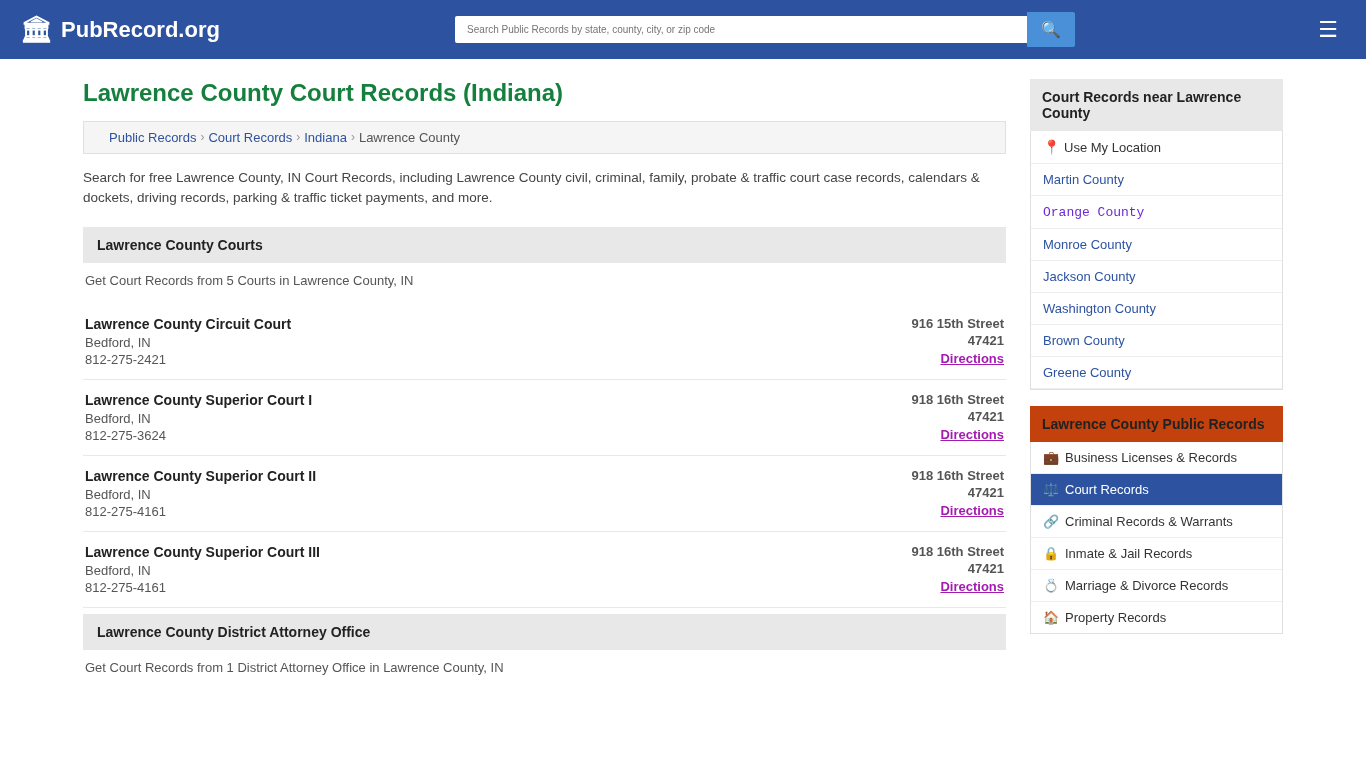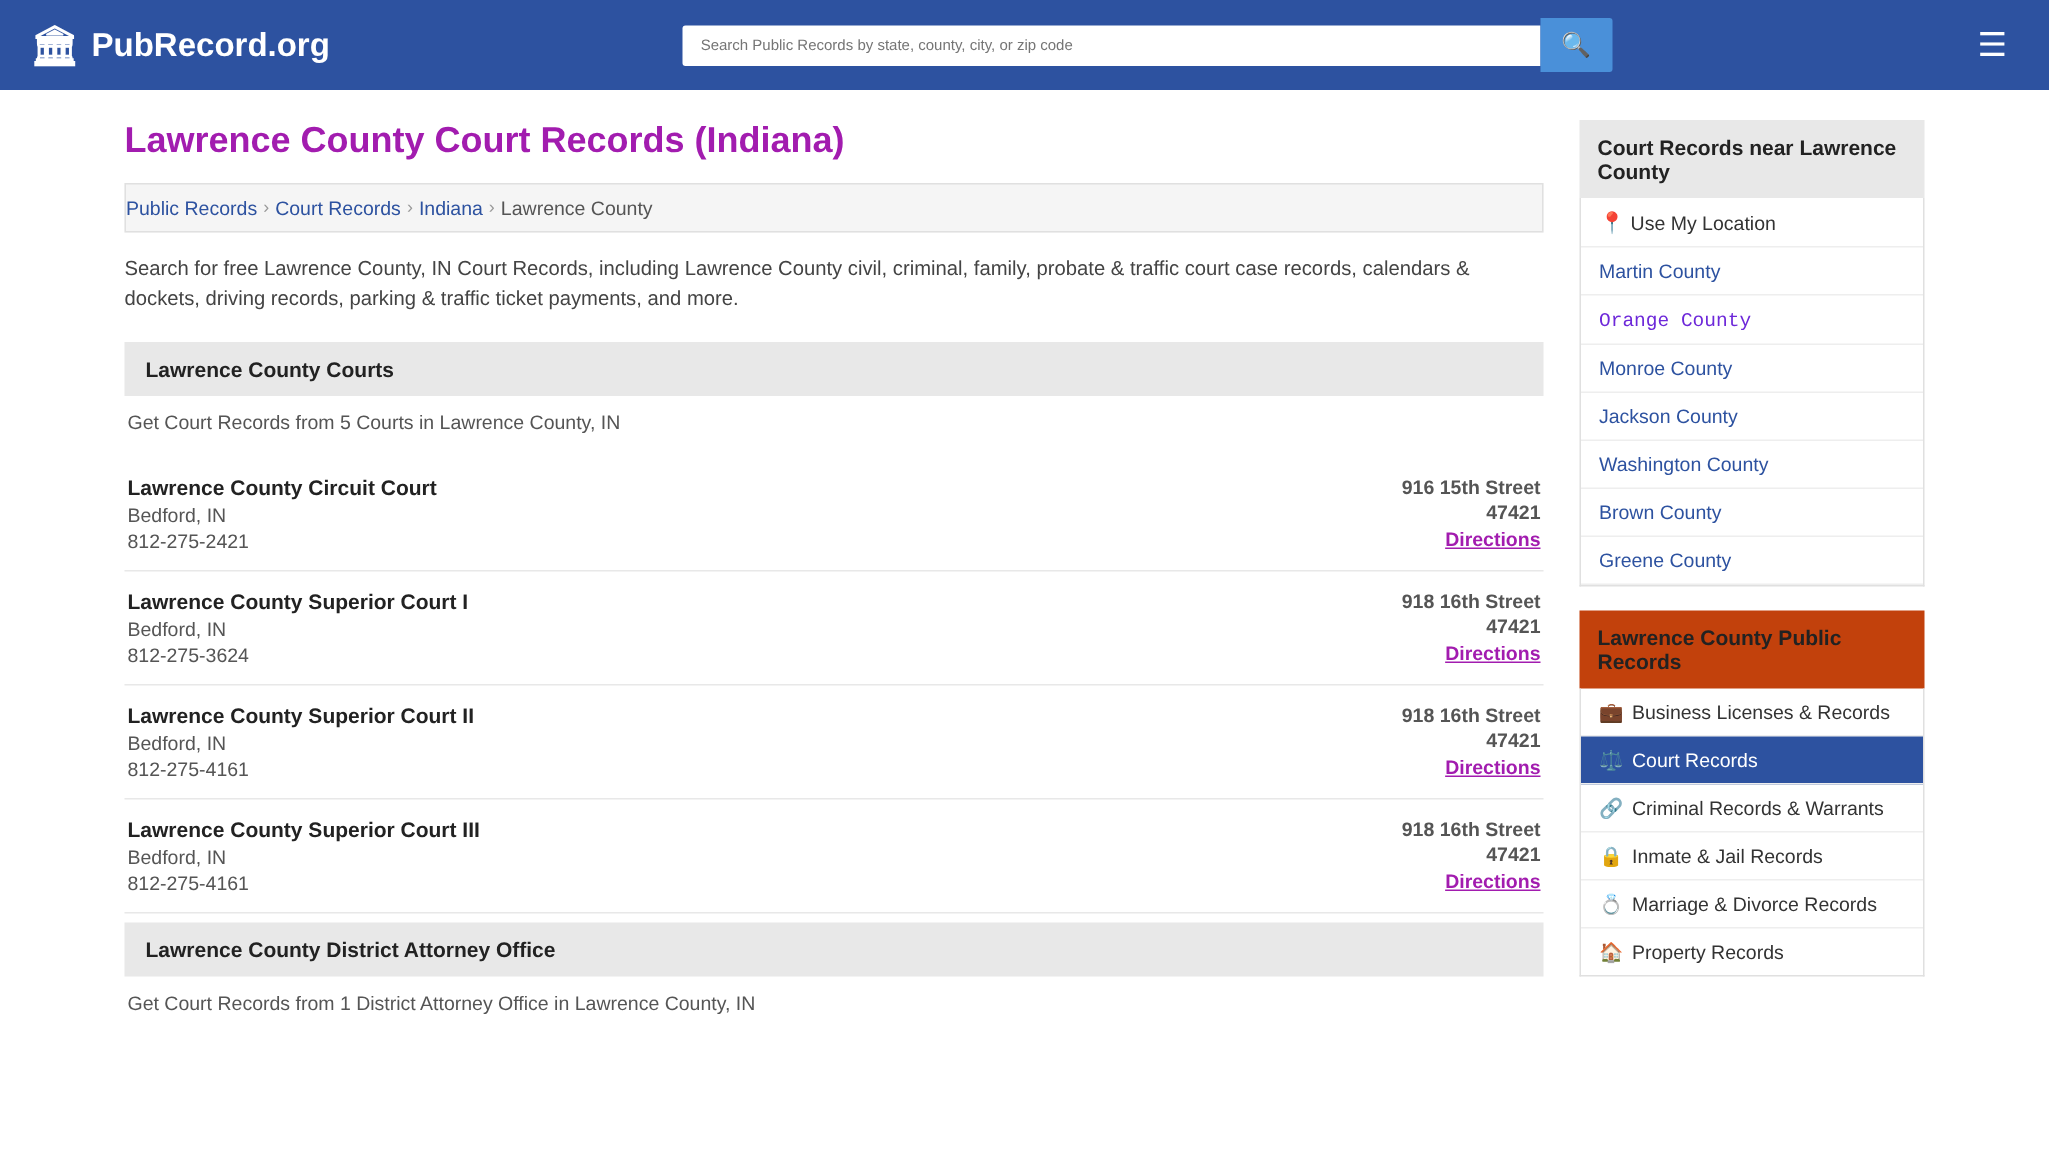--- a/index.html
+++ b/index.html
@@ -63,37 +63,37 @@
       max-width: 1240px;
       margin: 0 auto;
       padding: 20px 20px;
       display: flex;
       gap: 24px;
     }
     .content-area {
       flex: 1;
     }
     .sidebar {
-      width: 230px;
+      width: 253px;
       flex-shrink: 0;
     }
 
     
     .page-title {
       font-size: 24px;
       font-weight: bold;
-      color: #a21caf;
+      color: #15803d;
       margin-bottom: 14px;
     }
 
     
     .breadcrumb {
       background: #f5f5f5;
       border: 1px solid #e0e0e0;
-      padding: 8px 0;
+      padding: 8px 25px;
       font-size: 13px;
       color: #555;
       margin-bottom: 14px;
       display: flex;
       align-items: flex-start;
       gap: 4px;
     }
     .breadcrumb a {
       color: #2d52a0;
       text-decoration: none;

